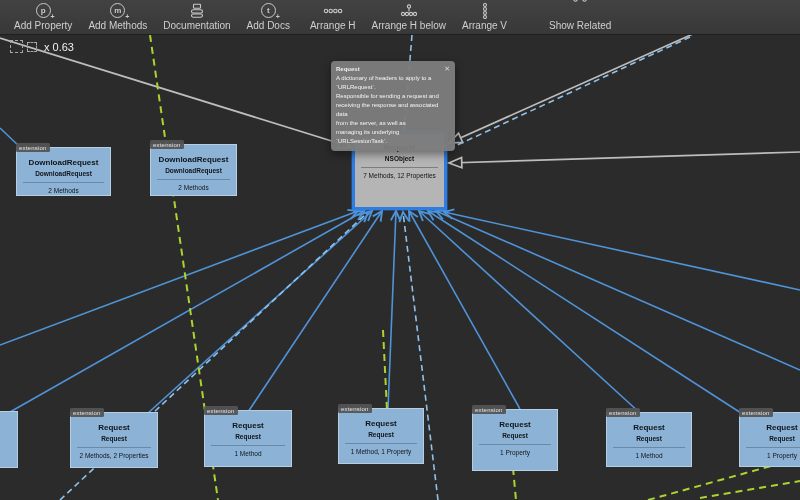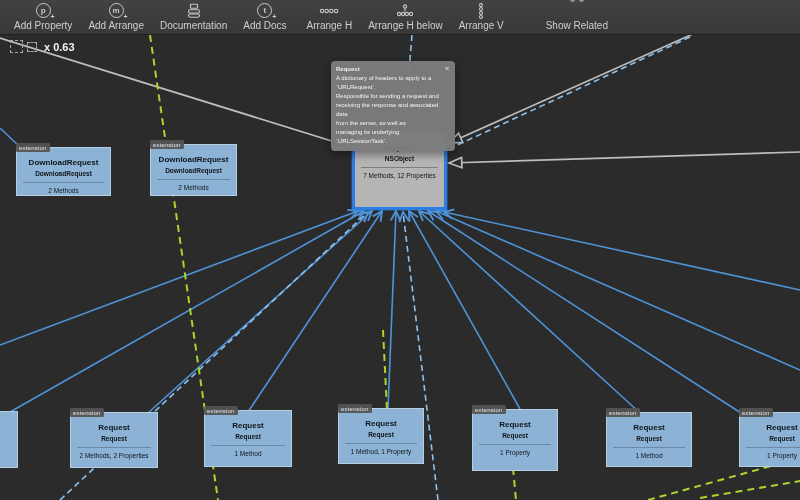--- a/index.html
+++ b/index.html
@@ -27,21 +27,21 @@
   .e-blue{stroke:#4f93d8;stroke-width:1.6;}
   .e-blue-dash{stroke:#8fc1ea;stroke-width:1.6;stroke-dasharray:6 4;}
   .e-gray{stroke:#bdbdbd;stroke-width:1.7;}
   .e-green-dash{stroke:#abd42e;stroke-width:2;stroke-dasharray:7 5;}
 
   
   #zoom-indicator{position:absolute;left:10px;top:40px;display:flex;align-items:center;z-index:15;}
   .sel-ico{display:inline-block;border:1px dashed #a8a8a8;}
   .sel-ico.big{width:11px;height:11px;}
   .sel-ico.small{width:8px;height:8px;margin-left:4px;}
-  #zoom-label{color:#f0f0f0;font-size:11px;font-weight:bold;margin-left:7px;}
+  #zoom-label{color:#f0f0f0;font-size:11px;font-weight:normal;margin-left:7px;}
 
   
   #tooltip{position:absolute;left:331px;top:61px;width:124px;z-index:25;box-sizing:border-box;
            background:rgba(124,124,124,.97);border-radius:4px;padding:4px 5px 5px;
            box-shadow:0 3px 10px rgba(0,0,0,.45);}
   .tt-head{display:flex;justify-content:space-between;align-items:center;}
   .tt-title{font-size:6px;font-weight:bold;color:#ededed;}
   .tt-close{font-size:7px;color:#d5d5d5;line-height:1;}
   .tt-body{font-size:6px;line-height:1.5;color:#f4f4f4;margin-top:2px;white-space:pre-line;}
 
@@ -190,21 +190,21 @@
       <div class="tb-item">
         <div class="tb-icon">
           <span class="cl">p</span>
         </div>
         <span class="tb-label">Add Property</span>
       </div>
       <div class="tb-item">
         <div class="tb-icon">
           <span class="cl">m</span>
         </div>
-        <span class="tb-label">Add Arrange</span>
+        <span class="tb-label">Add Methods</span>
       </div>
       <div class="tb-item">
         <div class="tb-icon">
           <svg class="tbsvg" viewBox="0 0 16 16">
             <rect x="4.5" y="1.2" width="7" height="4" rx="0.8"></rect>
             <rect x="2.5" y="6.8" width="11" height="3.2" rx="1.6"></rect>
             <rect x="2.5" y="11" width="11" height="3.2" rx="1.6"></rect>
           </svg>
         </div>
         <span class="tb-label">Documentation</span>

